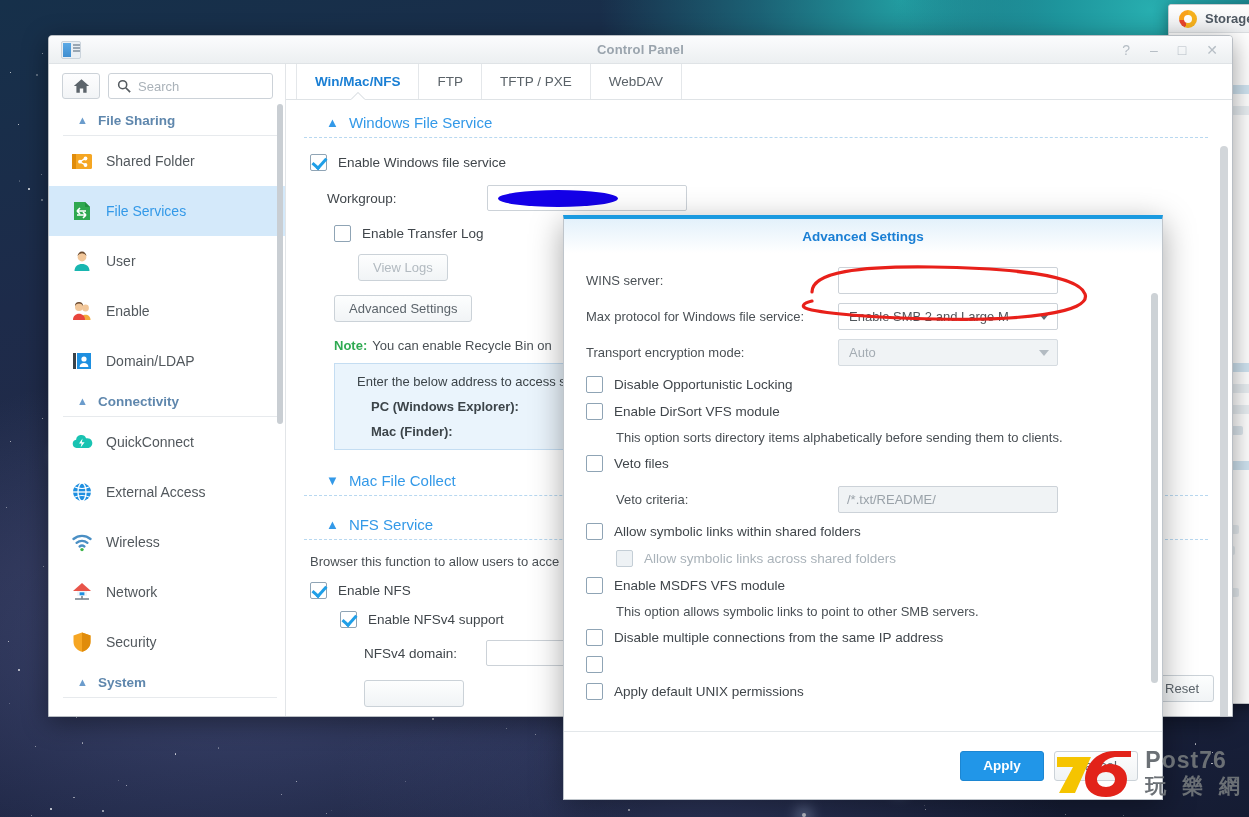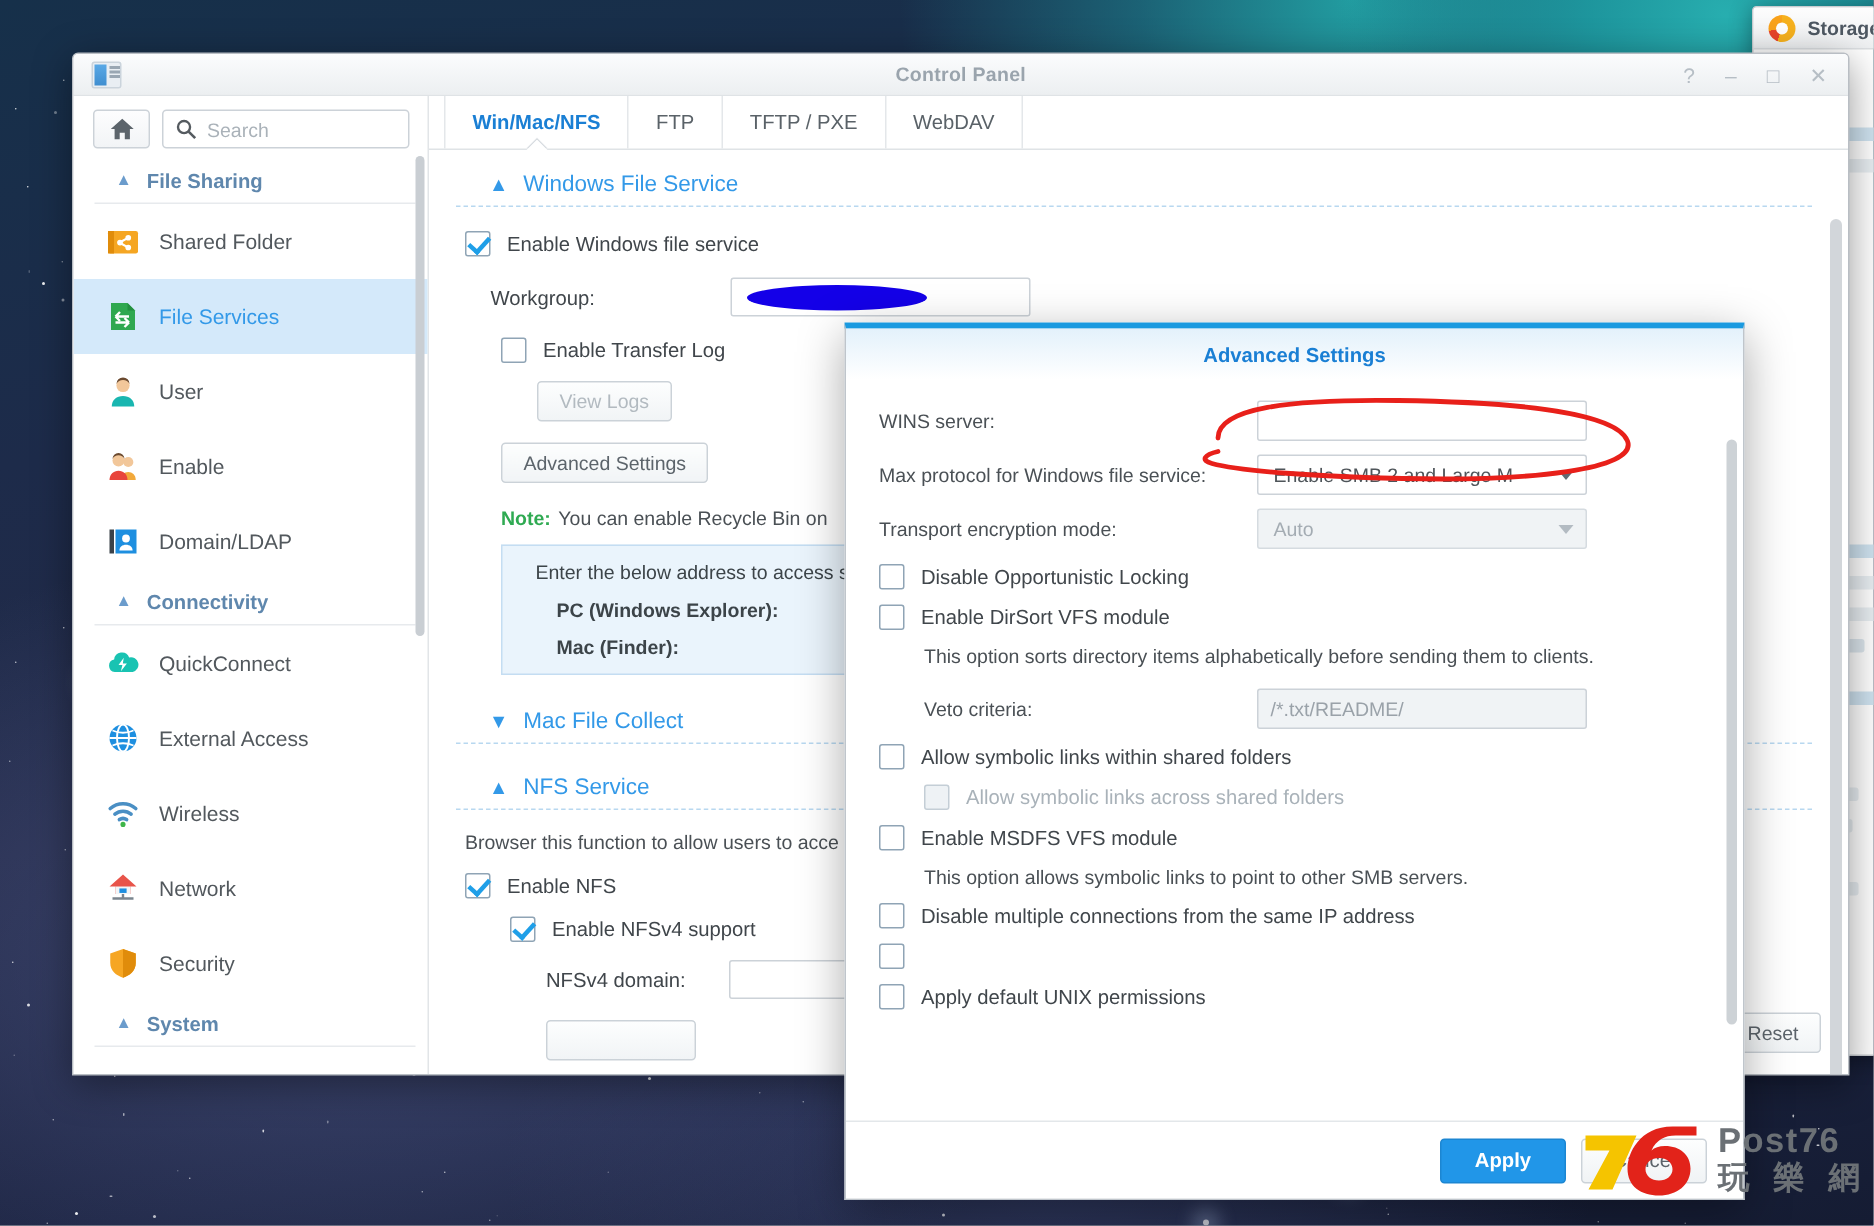--- a/index.html
+++ b/index.html
@@ -268,21 +268,21 @@
 
   .mcbrow { display:flex; align-items:center; margin: 10px 0; }
   .mdesc { font-size:13px; color:#4a5055; margin: 8px 0 8px 30px; }
 
   .modal-scroll {
     position:absolute; right: 4px; top: 40px; width:7px; height: 390px;
     background:#cdd2d6; border-radius:4px;
   }
 
   #modal .mfoot {
-    position:absolute; left:0; right:0; bottom:0; height: 52px;
+    position:absolute; left:0; right:0; bottom:0; height: 68px;
     border-top:1px solid #e3e7ea;
     display:flex; align-items:center; justify-content:flex-end; gap:10px;
     padding-right: 24px;
     background:#fff;
   }
   .btn-primary {
     height: 30px; min-width: 84px; padding: 0 18px;
     background:#2196e8; border:1px solid #1c86d2; border-radius:3px;
     color:#fff; font-size:13.5px; font-weight:bold;
     display:inline-flex; align-items:center; justify-content:center; cursor:pointer;
@@ -1066,20 +1066,24 @@
     </div>
 
 
     <div class="mcbrow">
       <span class="cb"></span>
       <span class="lbl">Enable DirSort VFS module</span>
     </div>
 
     <div class="mdesc">This option sorts directory items alphabetically before sending them to clients.</div>
 
+    <div class="mcbrow">
+      <span class="cb"></span>
+      <span class="lbl">Veto files</span>
+    </div>
 
     <div class="mrow" style="margin:14px 0 10px 30px">
       <span class="mlabel" style="width:222px">Veto criteria:</span>
       <span class="txtinput ro" style="width:220px;height:27px">
         <span>/*.txt/README/</span>
       </span>
     </div>
 
     <div class="mcbrow">
       <span class="cb"></span>

